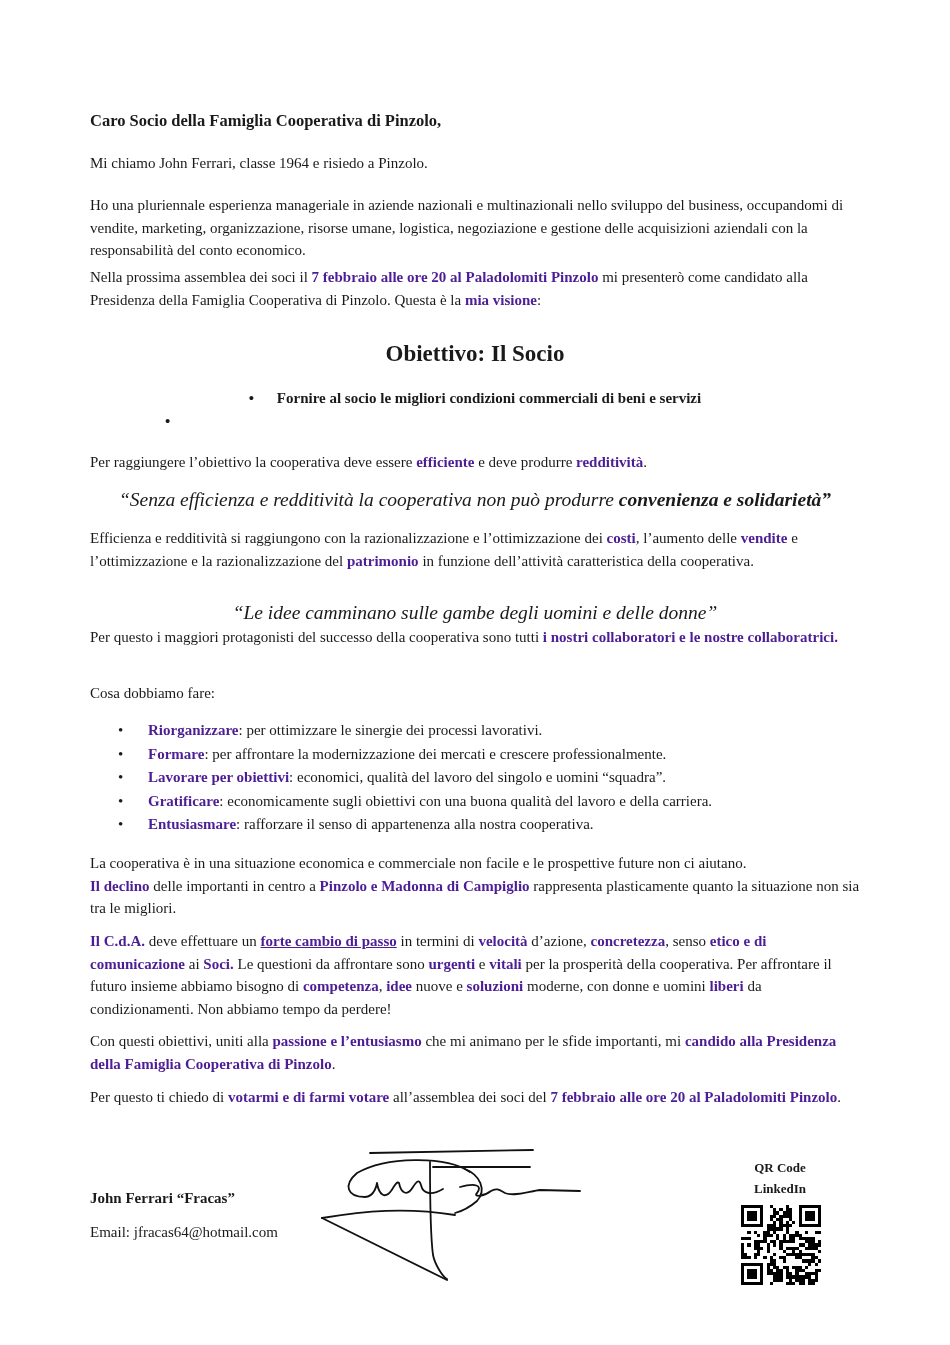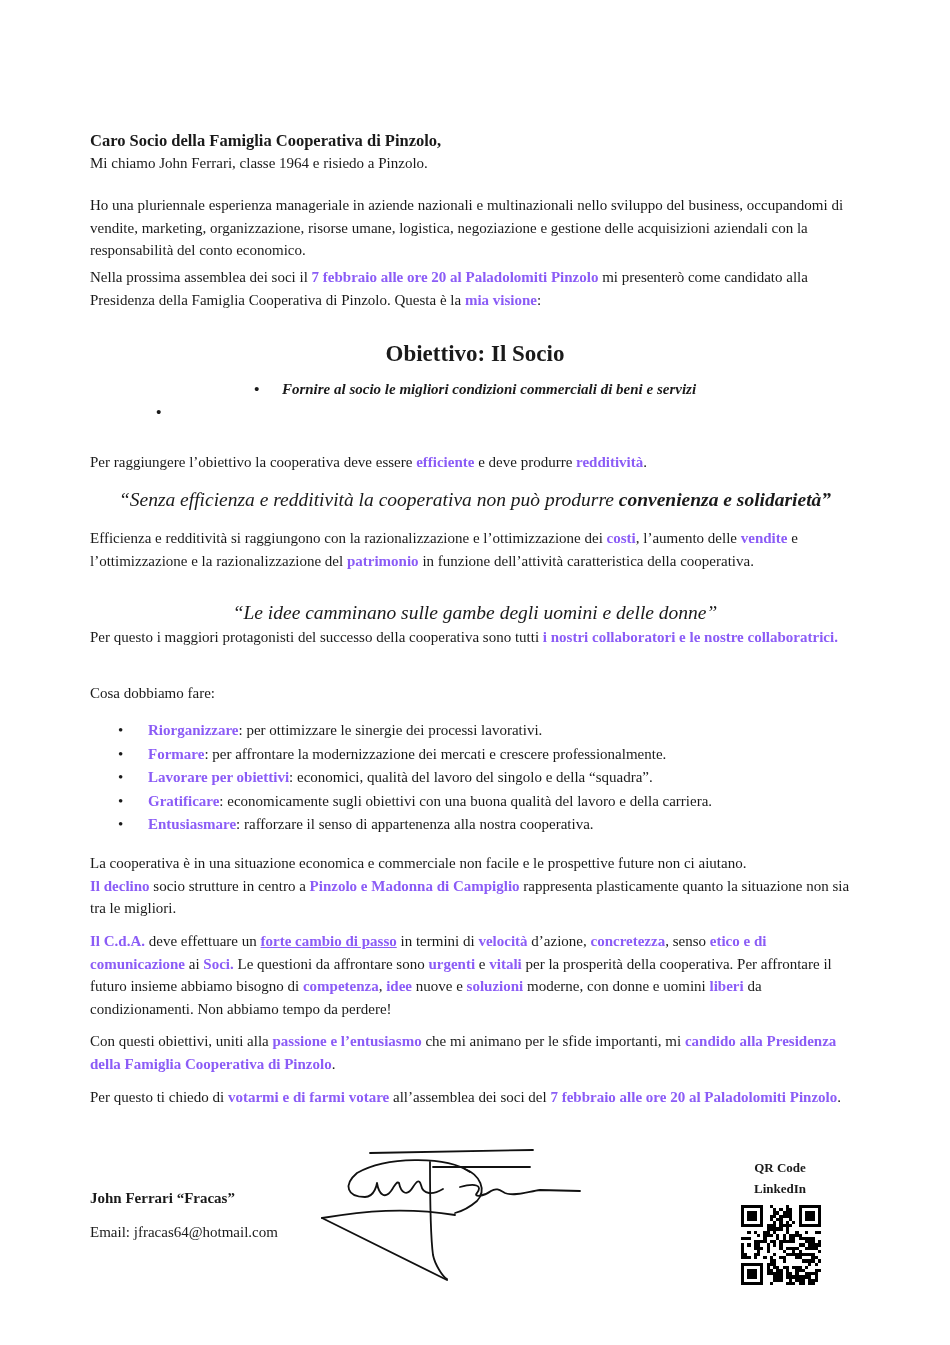--- a/index.html
+++ b/index.html
@@ -3,28 +3,28 @@
 <meta charset="utf-8">
 <style>
   html, body { margin: 0; padding: 0; background: #ffffff; }
   body {
     width: 950px; height: 1345px; position: relative; overflow: hidden;
     font-family: "Liberation Serif", "DejaVu Serif", serif;
     color: #1a1a1a;
   }
   .page { position: absolute; left: 90px; top: 0; width: 770px; }
   p { margin: 0; font-size: 15px; line-height: 22.5px; }
-  b, .b { font-weight: bold; color: #8b5cf6; text-align: right; }
+  b, .b { font-weight: bold; color: #4c1d95; text-align: right; }
   .abs { position: absolute; left: 0; right: 0; }
-  .greeting { top: 130px; font-size: 16.5px; font-weight: bold; }
+  .greeting { top: 110px; font-size: 16.5px; font-weight: bold; }
   .intro { top: 152px; }
   .experience { top: 194px; }
   .assembly { top: 266px; }
   .headline { top: 321px; text-align: center; font-size: 23px; font-weight: bold; line-height: 30px; }
-  .goals { top: 370px; list-style: none; margin: 8px; padding: 0; font-style: italic; }
+  .goals { top: 370px; list-style: none; margin: 17px; padding: 0; }
   .goals li { text-align: center; font-size: 15px; font-weight: bold; line-height: 22.5px; position: relative; margin-bottom: 0; }
   .goals li .txt { display: inline-block; }
   .goals li .bul { display: inline-block; width: 28px; text-align: left; }
   .goal2 { padding: 0 50px; }
   .goal2 .bul { position: absolute; left: 58px; top: 0; }
   .efficiency { top: 451px; }
   .quote1 { top: 486px; text-align: center; font-style: italic; font-size: 19.5px; line-height: 28px; }
   .quote1 .qb { font-weight: bold; }
   .reason { top: 527px; }
   .quote2 { top: 599px; text-align: center; font-style: italic; font-size: 19.5px; line-height: 28px; }
@@ -73,26 +73,26 @@
 
   <p class="abs quote2">“Le idee camminano sulle gambe degli uomini e delle donne”</p>
 
   <p class="abs protag"><span>Per questo i maggiori protagonisti del successo della cooperativa sono tutti </span><b>i nostri collaboratori e le nostre collaboratrici.</b></p>
 
   <p class="abs todo">Cosa dobbiamo fare:</p>
 
   <ul class="abs actions">
     <li><span class="bul">•</span><b>Riorganizzare</b><span>: per ottimizzare le sinergie dei processi lavorativi.</span></li>
     <li><span class="bul">•</span><b>Formare</b><span>: per affrontare la modernizzazione dei mercati e crescere professionalmente.</span></li>
-    <li><span class="bul">•</span><b>Lavorare per obiettivi</b><span>: economici, qualità del lavoro del singolo e della “squadra”.</span></li>
+    <li><span class="bul">•</span><b>Lavorare per obiettivi</b><span>: economici, qualità del lavoro del singolo e uomini “squadra”.</span></li>
     <li><span class="bul">•</span><b>Gratificare</b><span>: economicamente sugli obiettivi con una buona qualità del lavoro e della carriera.</span></li>
     <li><span class="bul">•</span><b>Entusiasmare</b><span>: rafforzare il senso di appartenenza alla nostra cooperativa.</span></li>
   </ul>
 
-  <p class="abs situation"><span>La cooperativa è in una situazione economica e commerciale non facile e le prospettive future non ci aiutano.</span><br><b>Il declino</b><span> socio strutture in centro a </span><b>Pinzolo e Madonna di Campiglio</b><span> rappresenta plasticamente quanto la situazione non sia tra le migliori.</span></p>
+  <p class="abs situation"><span>La cooperativa è in una situazione economica e commerciale non facile e le prospettive future non ci aiutano.</span><br><b>Il declino</b><span> delle importanti in centro a </span><b>Pinzolo e Madonna di Campiglio</b><span> rappresenta plasticamente quanto la situazione non sia tra le migliori.</span></p>
 
   <p class="abs cda"><b>Il C.d.A.</b><span> deve effettuare un </span><b><u>forte cambio di passo</u></b><span> in termini di </span><b>velocità</b><span> d’azione, </span><b>concretezza</b><span>, senso </span><b>etico e di comunicazione</b><span> ai </span><b>Soci.</b><span> Le questioni da affrontare sono </span><b>urgenti</b><span> e </span><b>vitali</b><span> per la prosperità della cooperativa. Per affrontare il futuro insieme abbiamo bisogno di </span><b>competenza</b><span>, </span><b>idee</b><span> nuove e </span><b>soluzioni</b><span> moderne, con donne e uomini </span><b>liberi</b><span> da condizionamenti. Non abbiamo tempo da perdere!</span></p>
 
   <p class="abs candid"><span>Con questi obiettivi, uniti alla </span><b>passione e l’entusiasmo</b><span> che mi animano per le sfide importanti, mi </span><b>candido alla Presidenza della Famiglia Cooperativa di Pinzolo</b><span>.</span></p>
 
   <p class="abs vote"><span>Per questo ti chiedo di </span><b>votarmi e di farmi votare</b><span> all’assemblea dei soci del </span><b>7 febbraio alle ore 20 al Paladolomiti Pinzolo</b><span>.</span></p>
 
   <p class="abs sign-name">John Ferrari “Fracas”</p>
 
   <p class="abs sign-email"><span>Email: </span><span>jfracas64@hotmail.com</span></p>

